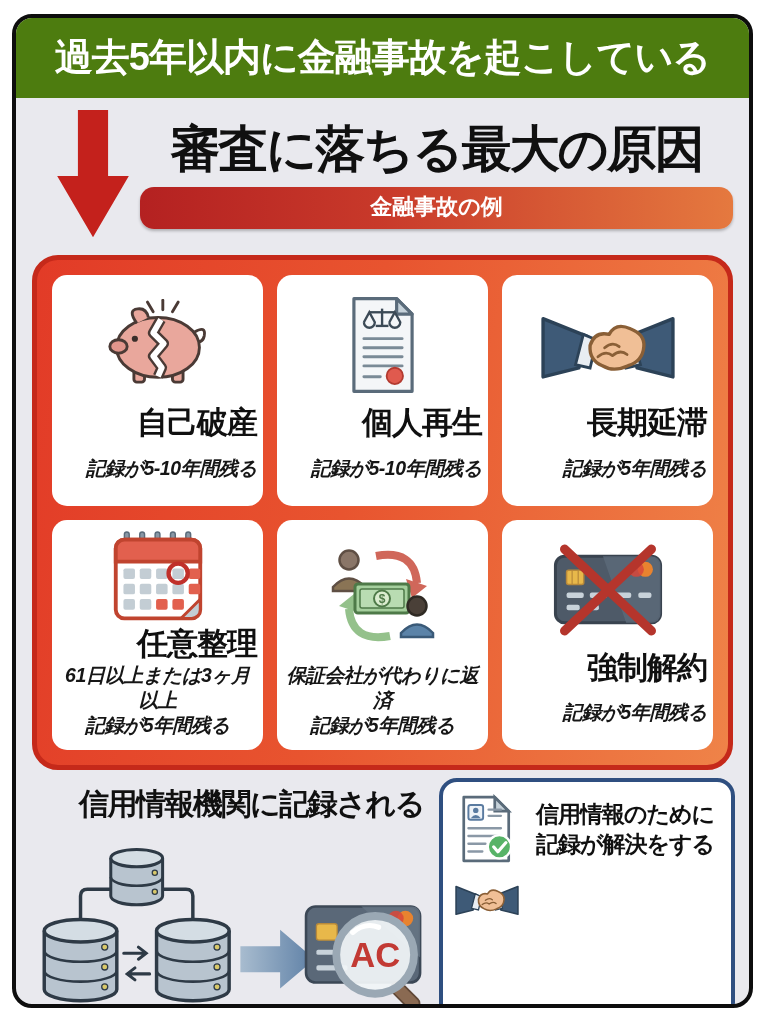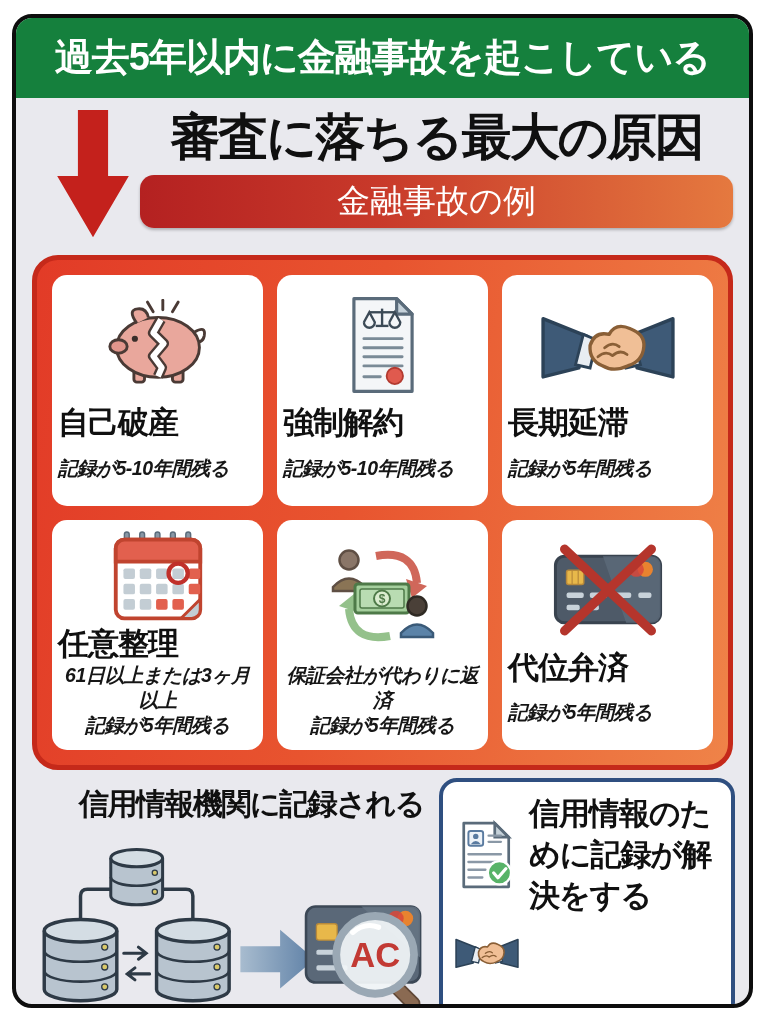--- a/index.html
+++ b/index.html
@@ -3,46 +3,46 @@
 <meta charset="utf-8">
 <style>
   * { margin:0; padding:0; box-sizing:border-box; }
   html,body { width:765px; height:1024px; background:#ffffff; font-family:"Liberation Sans", sans-serif; }
   .frame {
     position:absolute; left:12px; top:14px; width:741px; height:994px;
     border:4px solid #0d0d0d; border-radius:20px; background:#e9e9ee;
     overflow:hidden; display:flex; flex-direction:column;
   }
   .top-banner {
-    background:#15803d; color:#ffffff; text-align:center;
+    background:#4d7c0f; color:#ffffff; text-align:center;
     font-size:38px; font-weight:900; letter-spacing:-1px;
     padding:20px 0 22px; line-height:1;
   }
-  .title-row { display:flex; align-items:flex-start; padding:8px 16px 0 30px; }
+  .title-row { display:flex; align-items:center; padding:8px 16px 0 30px; }
   .down-arrow { width:82px; height:132px; flex:none; margin:2px 6px 0 6px; }
   .title-block { flex:1; display:flex; flex-direction:column; align-items:stretch; }
   .main-title {
     font-size:50px; font-weight:900; color:#101010; text-align:center;
     letter-spacing:-2px; line-height:1.1; margin-top:4px; white-space:nowrap;
   }
   .pill {
     margin-top:10px; border-radius:14px; padding:9px 0 11px;
     background:linear-gradient(90deg,#b42121,#c8392a 40%,#e5793f);
-    color:#ffffff; font-size:33px; font-weight:400; text-align:center; line-height:1;
+    color:#ffffff; font-size:22px; font-weight:700; text-align:center; line-height:1;
     box-shadow:0 2px 3px rgba(0,0,0,0.25);
   }
   .red-box {
     margin:15px 16px 0 16px; border:5px solid #c5291a; border-radius:26px;
     background:linear-gradient(100deg,#e23b27,#e8542f 45%,#ef8348);
     padding:15px; display:grid; grid-template-columns:repeat(3,1fr);
     grid-auto-rows:1fr; gap:14px;
   }
   .card {
     background:#ffffff; border-radius:15px; padding:10px 6px 12px;
-    display:flex; flex-direction:column; align-items:flex-start; text-align:center;
+    display:flex; flex-direction:column; align-items:flex-end; text-align:center;
     min-height:178px;
   }
   .card-icon { flex:1; display:flex; align-items:center; justify-content:center; width:100%; }
   .card-title { font-size:31px; font-weight:900; color:#101010; line-height:1.15; letter-spacing:-1px; }
   .card-sub {
     font-size:19.5px; font-weight:800; color:#161616; line-height:1.28; letter-spacing:-0.5px;
     min-height:2.6em; display:flex; flex-direction:column; justify-content:center; margin-top:2px;font-style:italic;
   }
   .bottom-row { flex:1; display:flex; gap:12px; padding:8px 14px 14px 16px; }
   .bureau { flex:1; display:flex; flex-direction:column; align-items:center; min-width:0; }
@@ -53,21 +53,21 @@
     border:4px solid #2f4f80; border-radius:18px; overflow:hidden;
     display:flex; flex-direction:column; align-self:stretch;
   }
   .cm-header {
     background:#3a5b94; color:#ffffff; text-align:center;
     font-size:34px; font-weight:900; padding:9px 0 12px; line-height:1;
   }
   .cm-body { flex:1; padding:12px 10px 10px 12px; display:flex; flex-direction:column; gap:13px; }
   .cm-item { display:flex; align-items:center; gap:10px; }
   .cm-icon { width:64px; flex:none; display:flex; align-items:center; justify-content:center; }
-  .cm-text { flex:1; font-size:31px; font-weight:800; color:#101010; line-height:1.32; letter-spacing:-1px; }
+  .cm-text { flex:1; font-size:23px; font-weight:800; color:#101010; line-height:1.32; letter-spacing:-1px;text-align:center; }
 </style>
 </head>
 <body>
 
 <div class="frame">
 
   <div class="top-banner">
     <span>過去5年以内に金融事故を起こしている</span>
   </div>
 
@@ -125,21 +125,21 @@
           <g stroke="#7a8a96" stroke-width="3.2" stroke-linecap="round">
             <line x1="24" y1="48" x2="66" y2="48"></line>
               <line x1="24" y1="58" x2="66" y2="58"></line>
             <line x1="24" y1="68" x2="66" y2="68"></line>
               <line x1="24" y1="78" x2="66" y2="78"></line>
             <line x1="24" y1="90" x2="42" y2="90"></line>
           </g>
           <circle cx="58" cy="89" r="9" fill="#e05a4e" stroke="#b23a30" stroke-width="2"></circle>
         </svg>
       </div>
-      <div class="card-title">強制解約</div>
+      <div class="card-title">個人再生</div>
       <div class="card-sub">
           <span>記録が5-10年間残る</span>
         </div>
     </div>
 
     <div class="card">
       <div class="card-icon">
         <svg width="150" height="84" viewBox="0 0 120 75">
           <polygon points="2,14 42,30 34,58 2,66" fill="#3e5a77" stroke="#2c4257" stroke-width="3" stroke-linejoin="round"></polygon>
           <polygon points="118,14 78,30 86,58 118,66" fill="#3e5a77" stroke="#2c4257" stroke-width="3" stroke-linejoin="round"></polygon>
@@ -236,21 +236,21 @@
               <rect x="90" y="50" width="13" height="5.5" rx="2"></rect>
             <rect x="19" y="62" width="13" height="5.5" rx="2"></rect>
               <rect x="38" y="62" width="13" height="5.5" rx="2"></rect>
           </g>
           <g stroke="#b5352c" stroke-width="9" stroke-linecap="round">
             <line x1="17" y1="7" x2="103" y2="88"></line>
               <line x1="103" y1="7" x2="17" y2="88"></line>
           </g>
         </svg>
       </div>
-      <div class="card-title">代位弁済</div>
+      <div class="card-title">強制解約</div>
       <div class="card-sub">
           <span>記録が5年間残る</span>
         </div>
     </div>
 
   </div>
 
   <div class="bottom-row">
 
     <div class="bureau">

